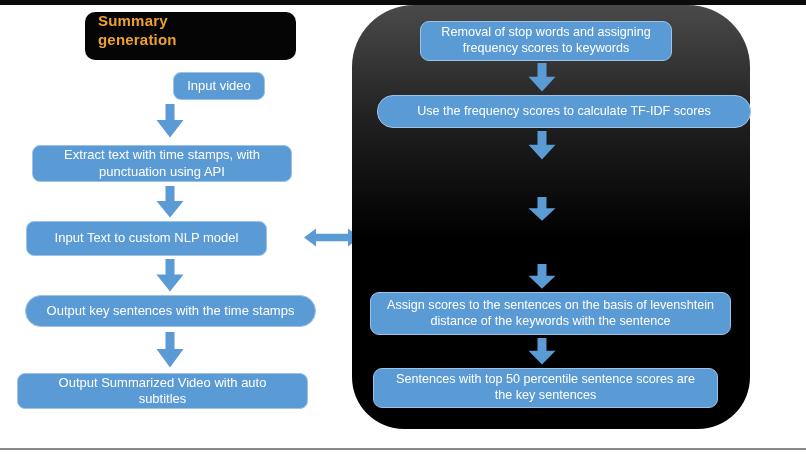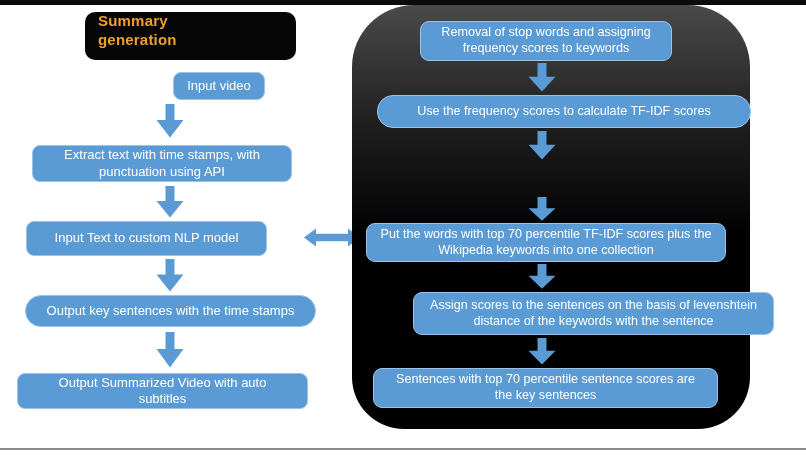--- a/index.html
+++ b/index.html
@@ -40,21 +40,21 @@
   .b-extract{left:32px;top:145px;width:260px;height:37px;justify-content:flex-end;}
   .b-nlp{left:26px;top:221px;width:241px;height:35px;}
   .b-outkey{left:25px;top:295px;width:291px;height:32px;border-radius:16px;}
   .b-outvid{left:17px;top:373px;width:291px;height:36px;padding:2px 26px;}
 
   
   .b-removal{left:420px;top:21px;width:252px;height:40px;}
   .b-freq{left:377px;top:95px;width:374px;height:33px;border-radius:16px;}
   .b-wiki{left:360px;top:163px;width:384px;height:32px;}
   .b-put{left:366px;top:223px;width:360px;height:39px;}
-  .b-assign{left:370px;top:292px;width:361px;height:43px;padding:2px 6px;margin-left:43px;}
+  .b-assign{left:370px;top:292px;width:361px;height:43px;padding:2px 6px;}
   .b-sent{left:373px;top:368px;width:345px;height:40px;}
 
   .arrow{position:absolute;}
   .arrow svg{display:block;width:100%;height:100%;}
 
   
   .a-l1{left:155px;top:104px;width:30px;height:34px;}
   .a-l2{left:155px;top:186px;width:30px;height:32px;}
   .a-l3{left:155px;top:259px;width:30px;height:33px;}
   .a-l4{left:155px;top:332px;width:30px;height:36px;}
@@ -152,38 +152,35 @@
       </svg>
   </div>
 
 
   <div class="arrow a-r3">
     <svg viewBox="0 0 30 34" preserveAspectRatio="none">
         <path d="M10.5 0 H19.5 V16 H28.5 L15 33.5 L1.5 16 H10.5 Z" fill="#5B9BD5"></path>
       </svg>
   </div>
 
-  <div class="box rbox b-put">
-    <span>Put the words  with top 70 percentile TF-IDF scores plus the Wikipedia keywords into one collection</span>
-  </div>
 
   <div class="arrow a-r4">
     <svg viewBox="0 0 30 34" preserveAspectRatio="none">
         <path d="M10.5 0 H19.5 V16 H28.5 L15 33.5 L1.5 16 H10.5 Z" fill="#5B9BD5"></path>
       </svg>
   </div>
 
   <div class="box rbox b-assign">
     <span>Assign scores to the sentences on the basis of levenshtein distance of the keywords with the sentence</span>
   </div>
 
   <div class="arrow a-r5">
     <svg viewBox="0 0 30 34" preserveAspectRatio="none">
         <path d="M10.5 0 H19.5 V16 H28.5 L15 33.5 L1.5 16 H10.5 Z" fill="#5B9BD5"></path>
       </svg>
   </div>
 
   <div class="box rbox b-sent">
-    <span>Sentences with top 70 percentile sentence scores are the key sentences</span>
+    <span>Sentences with top 50 percentile sentence scores are the key sentences</span>
   </div>
 
   <div class="bottom-line"></div>
 </div>
 
 </body></html>

